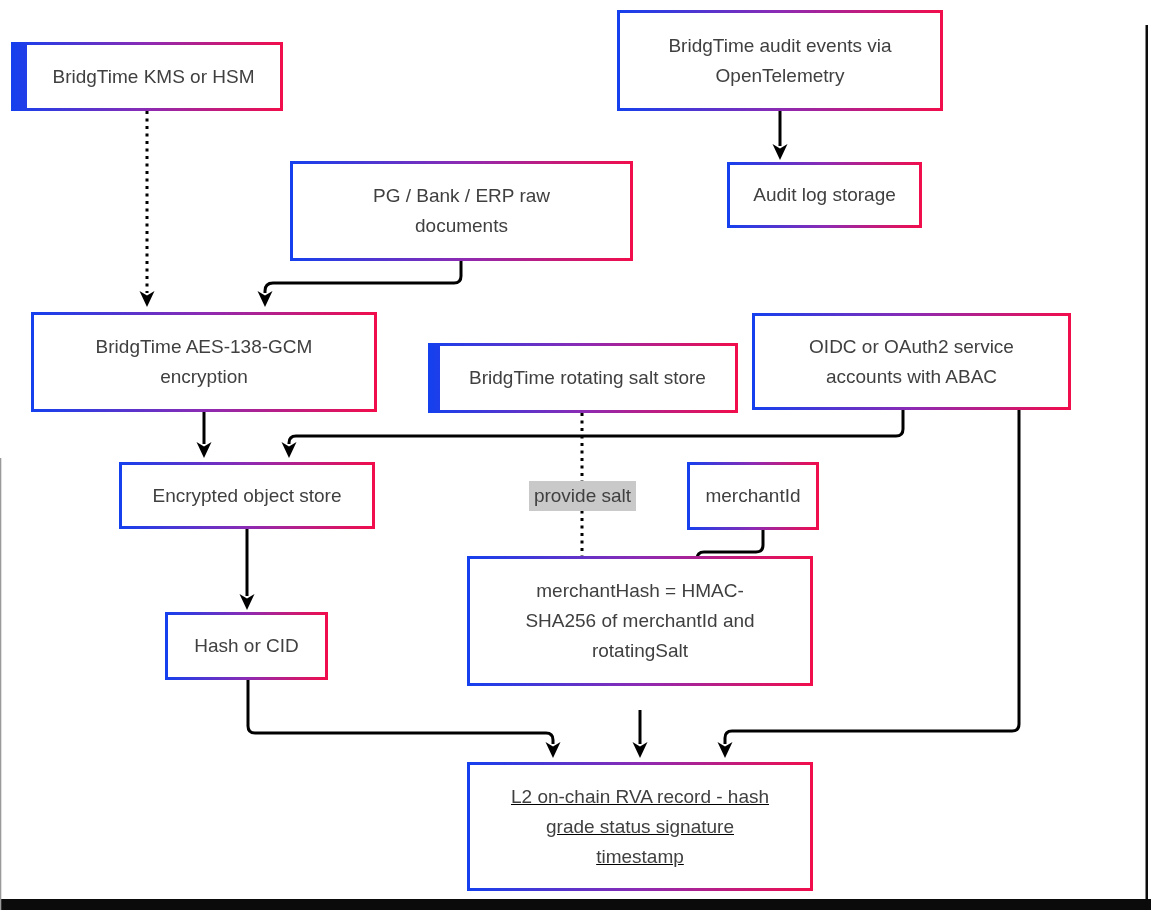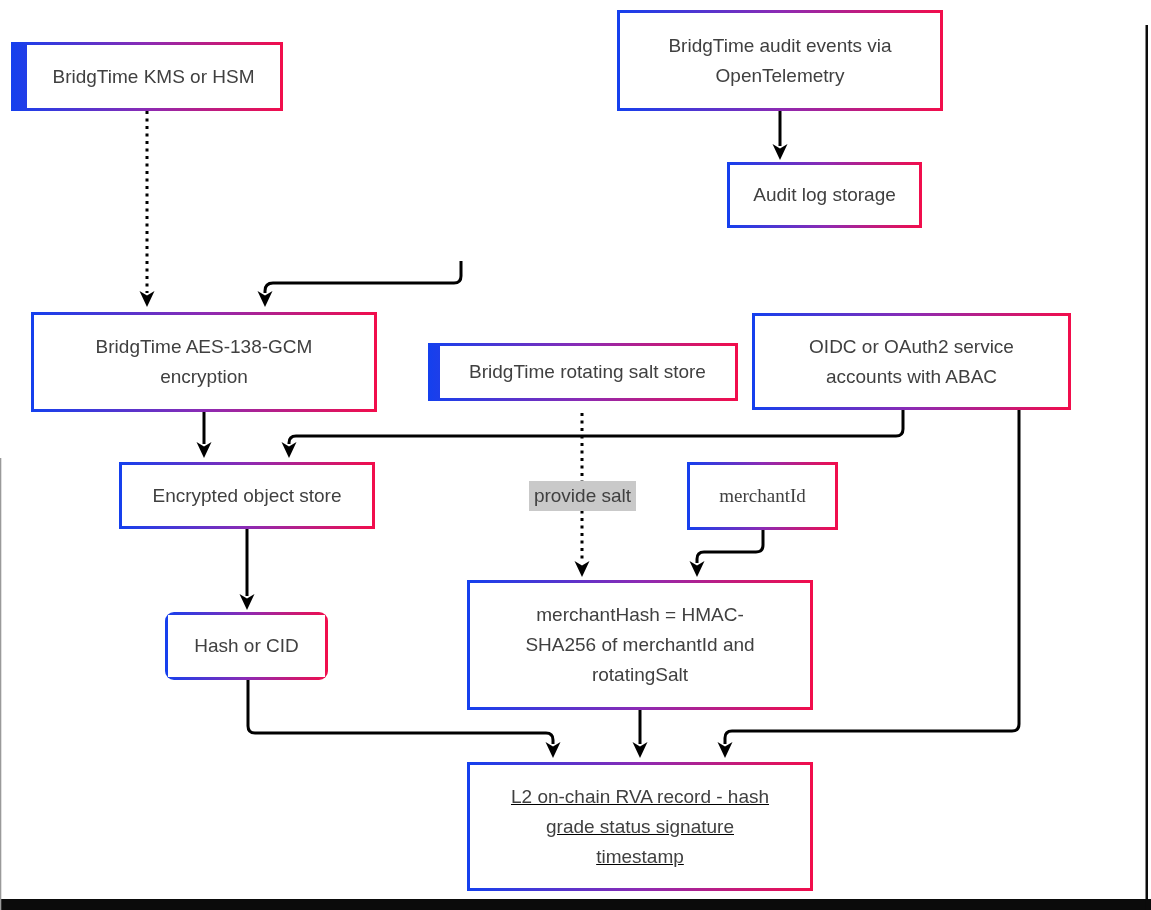--- a/index.html
+++ b/index.html
@@ -66,26 +66,26 @@
     justify-content:center;
     text-align:center;
     white-space:nowrap;
   }
   
   #n-kms            {left:11px;  top:42px;  width:272px; height:69px;padding-left:16px;}
   #n-audit-events   {left:617px; top:10px;  width:326px; height:101px;}
   #n-audit-storage  {left:683px; top:162px; width:195px; height:66px;margin-left:44px;}
   #n-pg-bank        {left:290px; top:161px; width:343px; height:100px;}
   #n-aes            {left:31px;  top:312px; width:346px; height:100px;}
-  #n-salt-store     {left:428px; top:343px; width:310px; height:58px;padding-left:12px;}
+  #n-salt-store     {left:428px; top:343px; width:310px; height:70px;padding-left:12px;}
   #n-oidc           {left:752px; top:313px; width:319px; height:97px;}
   #n-encrypted-store{left:119px; top:462px; width:256px; height:67px;}
-  #n-merchant-id    {left:687px; top:462px; width:151px; height:68px;font-family:Liberation Serif, serif;}
-  #n-merchant-hash  {left:467px; top:580px; width:346px; height:130px;}
-  #n-hash-cid       {left:165px; top:612px; width:163px; height:68px;border-radius:9px;}
+  #n-merchant-id    {left:687px; top:462px; width:132px; height:68px;}
+  #n-merchant-hash  {left:467px; top:556px; width:346px; height:130px;}
+  #n-hash-cid       {left:165px; top:612px; width:163px; height:68px;}
   #n-l2-record      {left:467px; top:762px; width:346px; height:129px;text-decoration:underline;}
   #lbl-key-wrap     {left:55px;  top:197px; width:183px; height:29px;}
   #lbl-provide-salt {left:529px; top:481px; width:107px; height:30px;}
 </style>
 </head>
 <body>
 
 <div class="canvas">
 
   <svg class="edges" viewBox="0 0 1151 910">
@@ -125,20 +125,24 @@
   <div class="node" id="n-kms">
     <div class="node-inner">BridgTime KMS or HSM</div>
   </div>
   <div class="node" id="n-audit-events">
     <div class="node-inner">BridgTime audit events via
 OpenTelemetry</div>
   </div>
   <div class="node" id="n-audit-storage">
     <div class="node-inner">Audit log storage</div>
   </div>
+  <div class="node" id="n-pg-bank">
+    <div class="node-inner">PG / Bank / ERP raw
+documents</div>
+  </div>
   <div class="node" id="n-aes">
     <div class="node-inner">BridgTime AES-138-GCM
 encryption</div>
   </div>
   <div class="node" id="n-salt-store">
     <div class="node-inner">BridgTime rotating salt store</div>
   </div>
   <div class="node" id="n-oidc">
     <div class="node-inner">OIDC or OAuth2 service
 accounts with ABAC</div>

